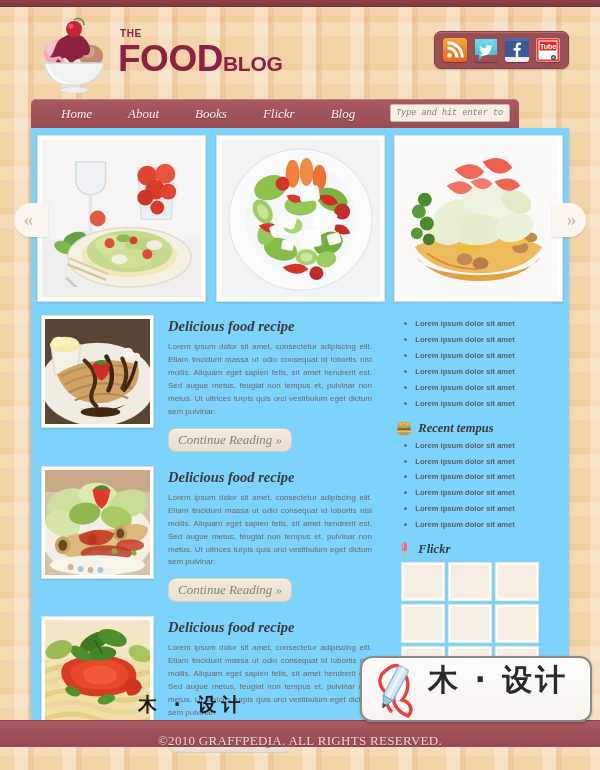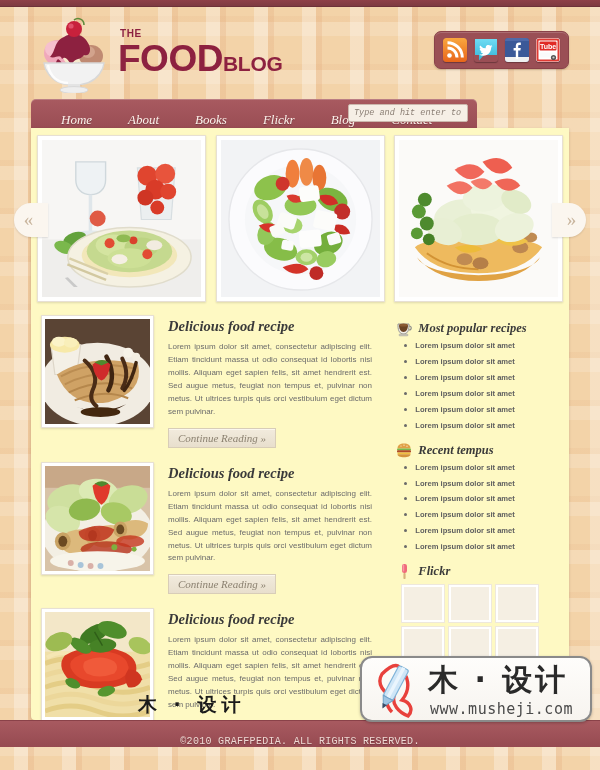--- a/index.html
+++ b/index.html
@@ -89,25 +89,25 @@
   .sicon {
     width: 24px; height: 24px; border-radius: 3px;
     position: relative; overflow: hidden;
     box-shadow: 0 1px 1px rgba(0,0,0,0.3);
     display: block;
   }
 
   
   .navbar {
     position: absolute; top: 99px; left: 31px;
-    width: 446px; height: 29px;
+    width: 488px; height: 29px;
     background: linear-gradient(#a85a60, #9a4d54);
     border-radius: 5px 5px 0 0;
     box-shadow: inset 0 1px 0 rgba(255,255,255,0.22);
-    display: flex; align-items: flex-end;
+    display: flex; align-items: center;
   }
   .nav-items { display: flex; align-items: center; padding-left: 12px; }
   .nav-item {
     font-family: "Liberation Serif", serif;
     font-style: italic;
     font-size: 13px;
     color: #fdf2ec;
     padding: 0 18px;
     cursor: pointer;
     text-shadow: 0 1px 1px rgba(0,0,0,0.28);
@@ -129,21 +129,21 @@
     font-style: italic;
     font-size: 8.5px;
     color: #8a7e74;
   }
   .search-box input::placeholder { color: #8a7e74; opacity: 1; }
 
   
   .panel {
     position: absolute; top: 128px; left: 31px;
     width: 538px; height: 592px;
-    background: #fef9c3;
+    background: #7dd3fc;
     border-radius: 0 0 4px 4px;
     box-shadow: 0 1px 3px rgba(0,0,0,0.16);
   }
 
   
   .slider {
     position: absolute; top: 0; left: 0;
     width: 538px; height: 180px;
     padding: 7px 6px;
     display: flex; justify-content: space-between;
@@ -207,25 +207,25 @@
     font-size: 8px;
     line-height: 1.62;
     color: #6b6b6b;
     text-align: justify;
   }
   .btn-continue {
     display: inline-block;
     margin-top: 9px;
     background: linear-gradient(#f2ebdd, #e8dfcd);
     border: 1px solid #d8cdb8;
-    border-radius: 0;
+    border-radius: 8px;
     padding: 3px 9px;
     font-family: "Liberation Serif", serif;
     font-style: italic;
-    font-size: 11px;
+    font-size: 13px;
     color: #8b8170;
     cursor: pointer;
     box-shadow: inset 0 1px 0 #fbf7ee;
   }
 
   
   .widget { margin-bottom: 12px; }
   .widget-head { display: flex; align-items: center; margin-bottom: 5px; }
   .widget-icon { width: 16px; height: 17px; margin-right: 6px; flex-shrink: 0; position: relative; }
   .widget-title {
@@ -270,22 +270,22 @@
 
   
   .footer {
     position: absolute; top: 720px; left: 0;
     width: 600px; height: 27px;
     background: linear-gradient(#a85a60, #964a51);
     border-top: 1px solid #8a4249;
     display: flex; align-items: center; justify-content: center;
   }
   .footer-text {
-    font-family: Liberation Mono, monospace;
-    font-size: 10px;
+    font-family: Liberation Serif, serif;
+    font-size: 13px;
     color: #efd9d4;
     letter-spacing: 0.3px;
     text-shadow: 0 1px 1px rgba(0,0,0,0.25);
     margin-top: 14px;
   }
 
   
   .wm-cjk {
     position: absolute;
     left: 138px; top: 692px;
@@ -710,32 +710,20 @@
             <div class="art-text">Lorem ipsum dolor sit amet, consectetur adipiscing elit. Etiam tincidunt massa ut odio consequat id lobortis nisi mollis. Aliquam eget sapien felis, sit amet hendrerit est. Sed augue metus, feugiat non tempus et, pulvinar non metus. Ut ultrices turpis quis orci vestibulum eget dictum sem pulvinar.</div>
             <div class="btn-continue">Continue Reading »</div>
           </div>
         </div>
 
       </div>
 
       <div class="col-side">
 
         <div class="widget">
-          <div class="widget-head">
-            <span class="widget-icon">
-              <svg viewBox="0 0 16 17" width="16" height="17">
-                <path d="M2 4 h11 v2 c0 5 -2 8 -5.5 8 S2 11 2 6 z" fill="#f4f1e9" stroke="#8a8a8a" stroke-width="0.9"></path>
-                <path d="M3 5 h9 c0 4 -1.6 7 -4.5 7 S3 9 3 5 z" fill="#6b4426"></path>
-                <ellipse cx="7.5" cy="5" rx="4.5" ry="1.6" fill="#8a5a33"></ellipse>
-                <path d="M13 6 c3 0 3 4 0 4" fill="none" stroke="#8a8a8a" stroke-width="1.1"></path>
-                <rect x="3" y="14.2" width="9" height="1.6" rx="0.8" fill="#d8d2c4" stroke="#9a9a9a" stroke-width="0.6"></rect>
-              </svg>
-            </span>
-            <span class="widget-title">Most popular recipes</span>
-          </div>
           <ul class="widget-list">
             <li>Lorem ipsum dolor sit amet</li>
             <li>Lorem ipsum dolor sit amet</li>
             <li>Lorem ipsum dolor sit amet</li>
             <li>Lorem ipsum dolor sit amet</li>
             <li>Lorem ipsum dolor sit amet</li>
             <li>Lorem ipsum dolor sit amet</li>
           </ul>
         </div>
 
@@ -807,16 +795,15 @@
       <path d="M30 4 C40 12, 44 26, 34 38 C42 40, 46 48, 40 54 C30 50, 24 42, 26 34 C16 32, 8 22, 14 12 C20 6, 26 2, 30 4 Z" fill="none" stroke="#e8413c" stroke-width="3.4"></path>
       <path d="M24 50 C18 44, 16 34, 22 28" fill="none" stroke="#e8413c" stroke-width="3.4"></path>
       <g transform="rotate(28 26 30)">
         <rect x="18" y="4" width="11" height="34" rx="2" fill="#cfe6f7" stroke="#7fb3d8" stroke-width="1.2"></rect>
         <rect x="21.5" y="4" width="3.5" height="34" fill="#eaf5fd"></rect>
         <path d="M18 38 h11 l-5.5 10 z" fill="#9fc6e4" stroke="#6fa3c8" stroke-width="1"></path>
         <path d="M21 45 h5 l-2.5 5 z" fill="#3a4e68"></path>
       </g>
     </svg>
     <div class="wm-title">木 · 设计</div>
-    <div class="wm-url">www.musheji.com</div>
   </div>
 
 </div>
 
 </body></html>

